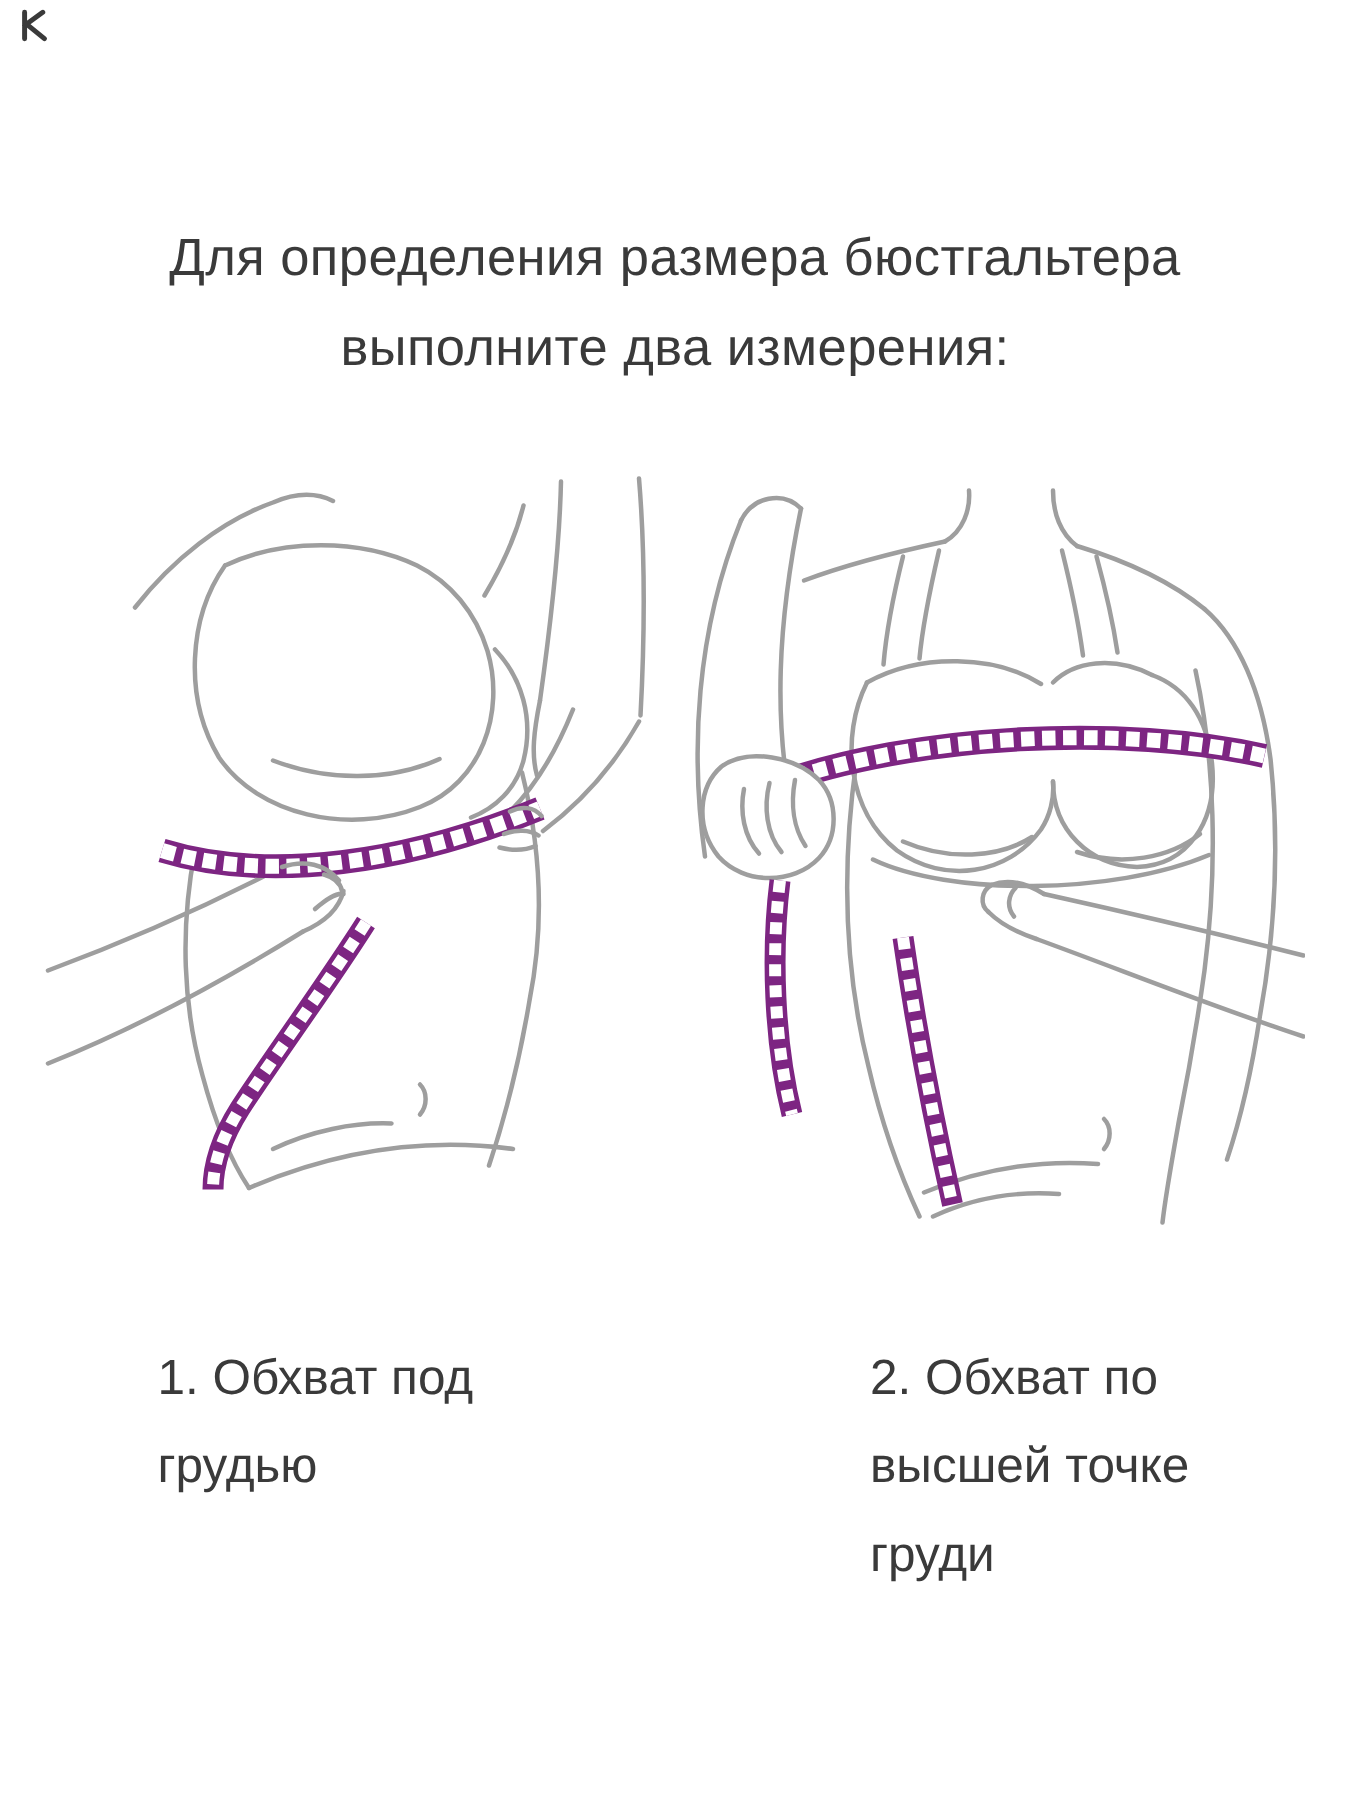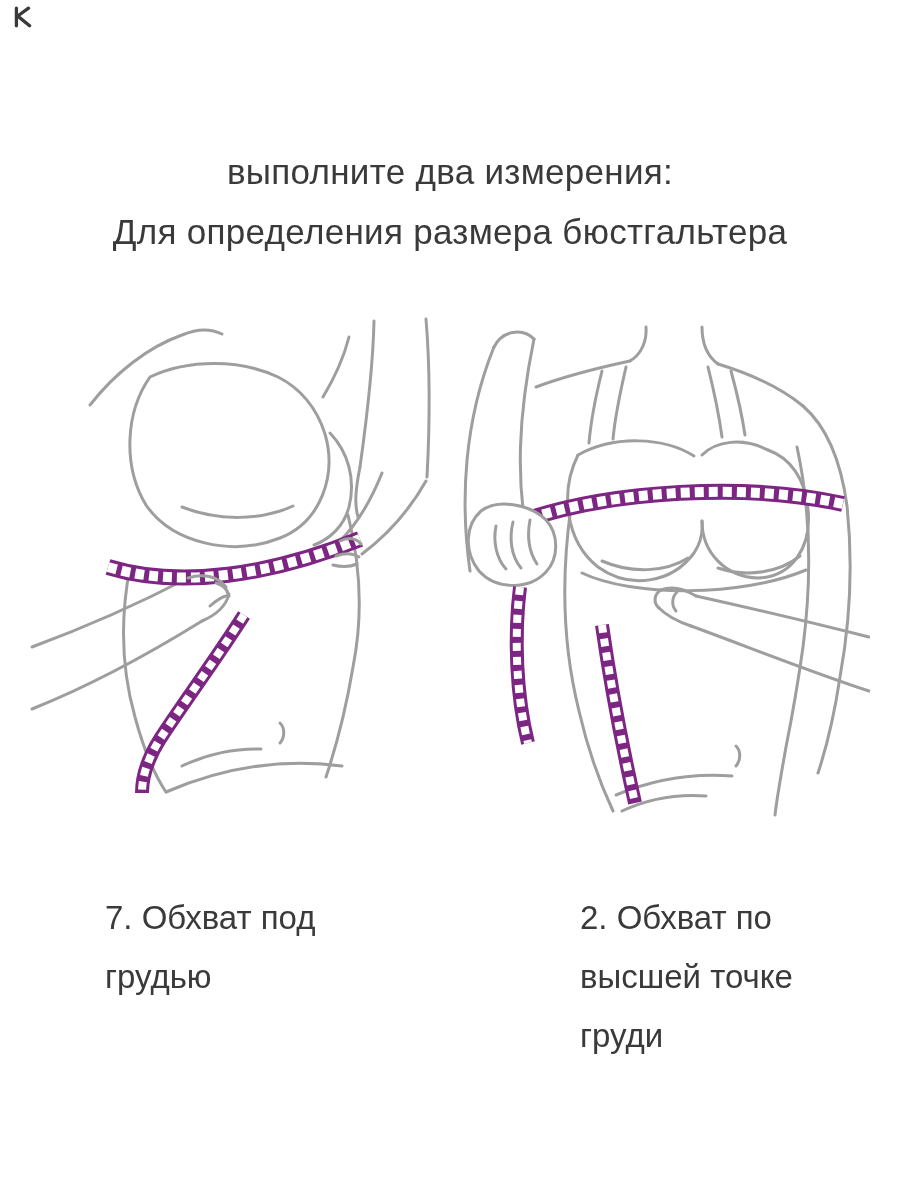--- a/index.html
+++ b/index.html
@@ -41,22 +41,22 @@
 
 <div class="page">
 
   <div class="corner">
     <svg width="22" height="22" viewBox="0 0 20 20">
       <path class="mark" d="M4,2 L4,18 M4,10 L15,2 M5,9 L16,18"></path>
     </svg>
   </div>
 
   <div class="title">
+    <div>Для определения размера бюстгальтера</div>
     <div>выполните два измерения:</div>
-    <div>Для определения размера бюстгальтера</div>
   </div>
 
   <div class="fig fig1">
     <svg width="410" height="500" viewBox="0 0 410 500">
       <g>
         <path class="ln" d="M60,90 C85,58 118,32 152,20 C166,14 180,13 192,19"></path>
         <path class="ln" d="M330,152 C337,102 343,52 344,6"></path>
         <path class="ln" d="M397,162 C400,106 400,52 396,4"></path>
         <path class="ln" d="M330,152 C326,172 324,188 328,202"></path>
         <path class="ln" d="M120,62 C96,96 92,150 116,190 C142,228 202,242 250,223 C291,207 307,160 295,119 C287,93 270,73 248,62 C210,44 158,44 120,62"></path>
@@ -145,16 +145,16 @@
 
       <g>
         <path class="ln" d="M246,271 C233,263 221,261 211,265"></path>
         <path class="ln" d="M241,301 C229,297 217,291 209,283"></path>
         <path class="ln" d="M211,265 C204,269 203,278 209,283"></path>
         <path class="ln" d="M227,267 C222,272 221,280 226,286"></path>
       </g>
     </svg>
   </div>
 
-  <div class="caption cap1">7. Обхват под грудью</div>
+  <div class="caption cap1">1. Обхват под грудью</div>
   <div class="caption cap2">2. Обхват по высшей точке груди</div>
 
 </div>
 
 </body></html>

